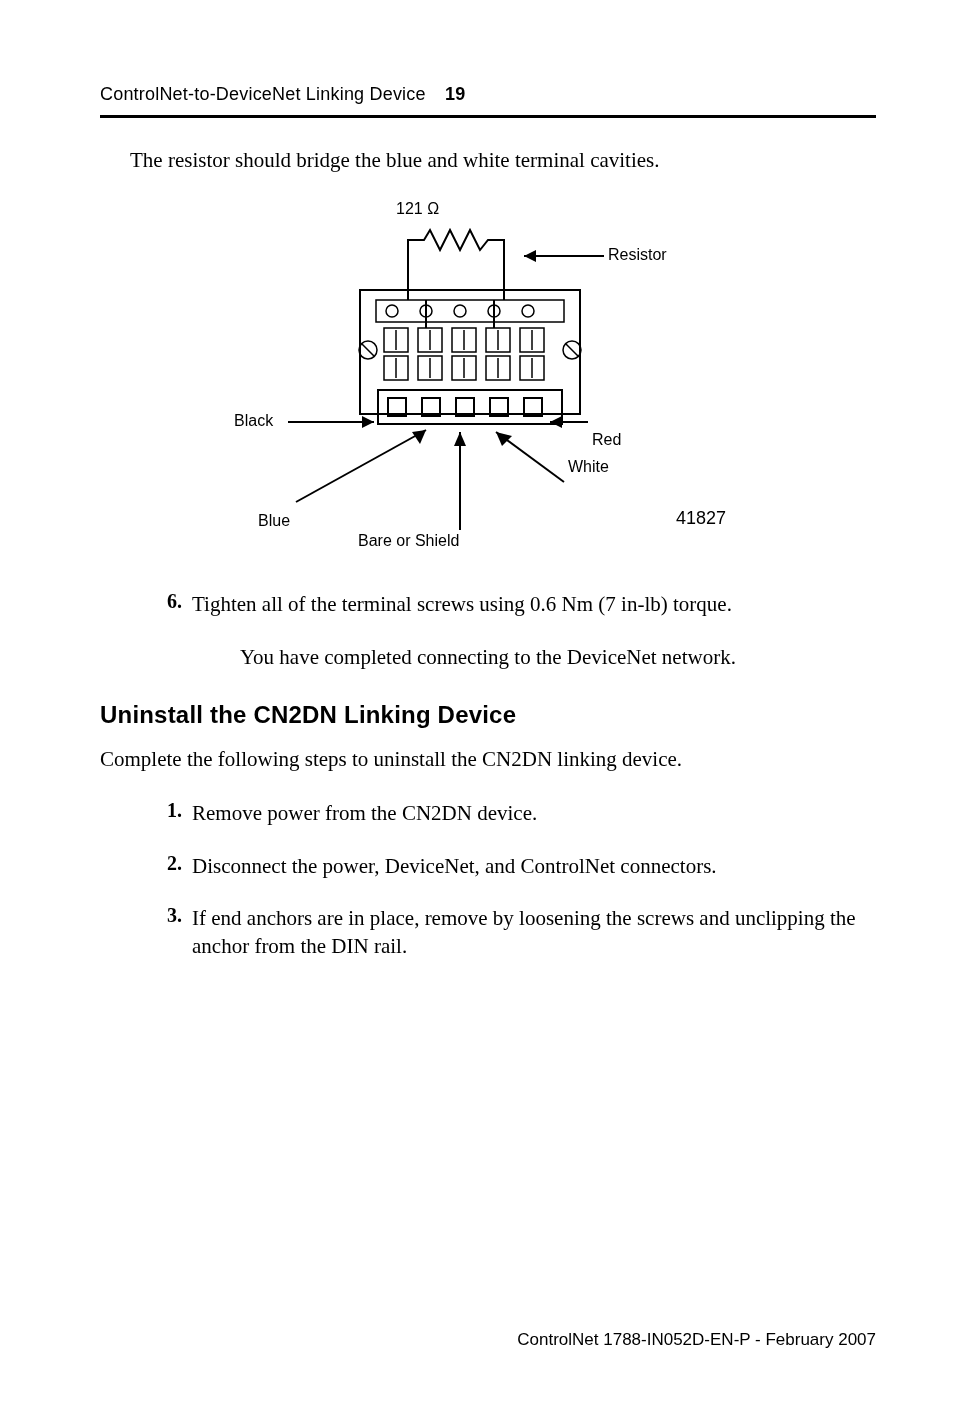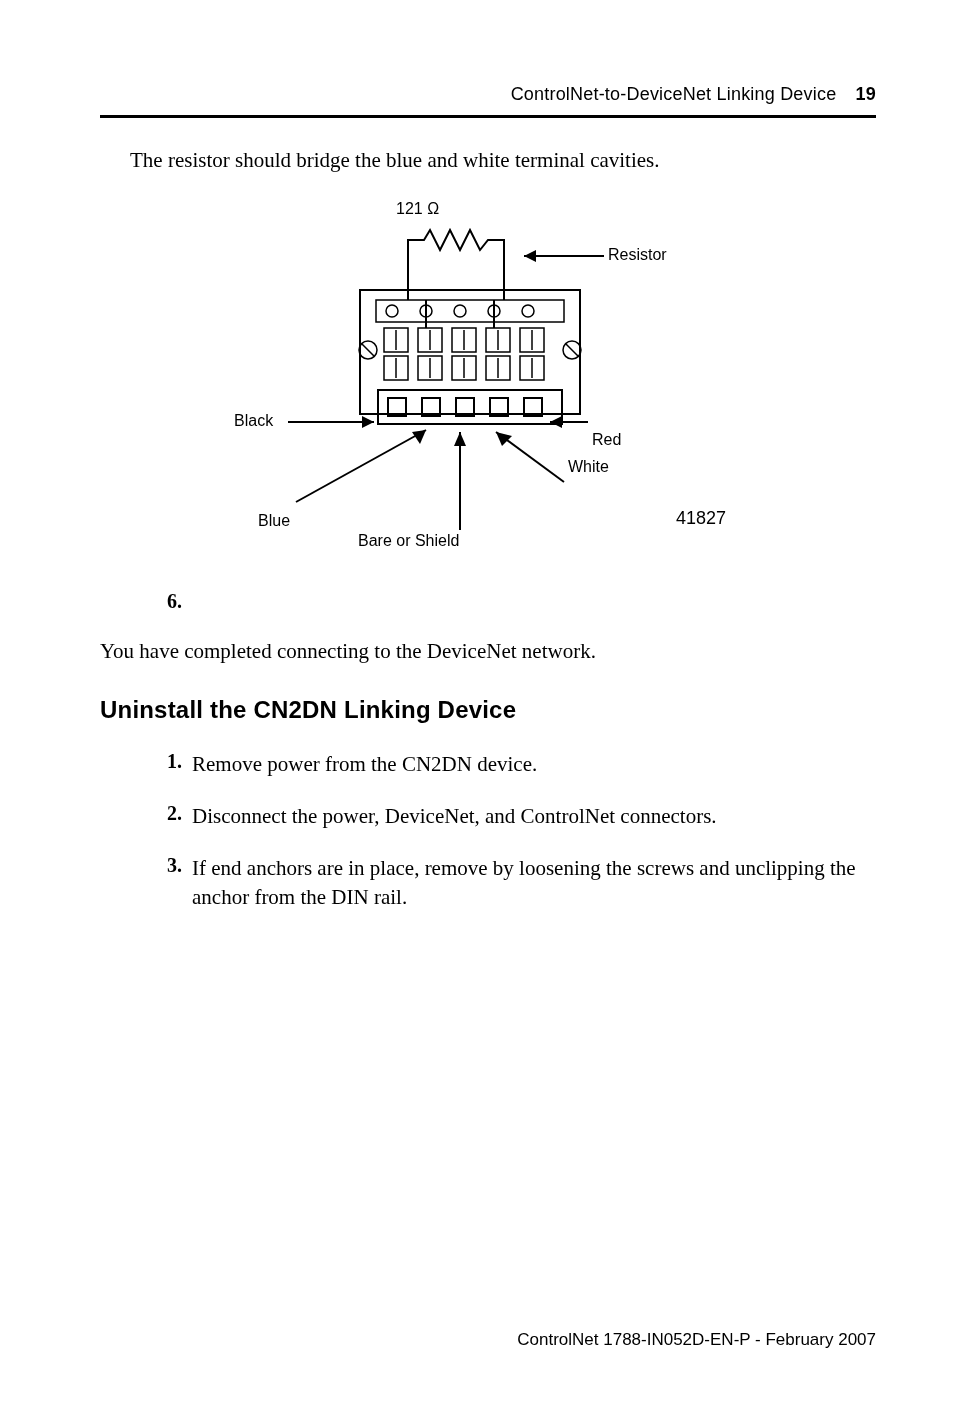--- a/index.html
+++ b/index.html
@@ -1,29 +1,29 @@
 <!DOCTYPE html>
 <html><head>
 <meta charset="utf-8">
 <style>
   * { margin: 0; padding: 0; box-sizing: border-box; }
   html, body { width: 954px; height: 1406px; background: #fff; font-family: Georgia, 'Times New Roman', serif; color: #000; }
   .page { padding: 84px 78px 40px 100px; height: 100%; position: relative; }
-  .running-head { font-family: "Helvetica Neue", Arial, sans-serif; font-size: 18px; text-align: right; letter-spacing: .2px; }
+  .running-head { font-family: "Helvetica Neue", Arial, sans-serif; font-size: 18px; letter-spacing: .2px; }
   .running-head .pg { font-weight: 700; margin-left: 14px; }
   .rule { border: 0; border-top: 3px solid #000; margin: 10px 0 28px 0; }
   .body-text { font-size: 21px; line-height: 1.35; margin-left: 30px; margin-right: 8px; }
   .figure { width: 620px; margin: 26px auto 30px auto; position: relative; height: 360px; }
   .fig-label { position: absolute; font-family: "Helvetica Neue", Arial, sans-serif; font-size: 16px; }
   .fig-small { font-size: 18px; }
   .ol { margin: 26px 0 0 56px; }
   .li { display: flex; gap: 10px; margin-bottom: 24px; }
   .li .num { font-weight: 700; font-size: 20px; min-width: 26px; text-align: right; }
   .li .txt { font-size: 21px; line-height: 1.35; }
-  .after-list { font-size: 21px; line-height: 1.35; margin: 6px 0 30px 0; }
+  .after-list { font-size: 21px; line-height: 1.35; margin: 6px 0 30px 0; text-align: center; }
   .h2 { font-family: "Helvetica Neue", Arial, sans-serif; font-weight: 700; font-size: 24px; margin: 26px 0 16px 0; letter-spacing: .2px; }
   .para { font-size: 21px; line-height: 1.35; margin-bottom: 22px; }
   .footer { position: absolute; bottom: 56px; right: 78px; font-family: "Helvetica Neue", Arial, sans-serif; font-size: 17px; }
   svg { display:block; }
 </style>
 </head>
 <body>
 
 <div class="page">
 
@@ -119,27 +119,29 @@
 
         <line x1="282" y1="330" x2="282" y2="232"></line>
         <polygon points="282,232 276,246 288,246" fill="#000" stroke="none"></polygon>
       </g>
     </svg>
   </div>
 
   <div class="ol">
     <div class="li">
       <div class="num">6.</div>
+      <div class="txt">Tighten all of the terminal screws using 0.6 Nm (7 in-lb) torque.</div>
     </div>
   </div>
 
   <p class="after-list">You have completed connecting to the DeviceNet network.</p>
 
   <h2 class="h2">Uninstall the CN2DN Linking Device</h2>
 
+  <p class="para">Complete the following steps to uninstall the CN2DN linking device.</p>
 
   <div class="ol">
     <div class="li">
       <div class="num">1.</div>
       <div class="txt">Remove power from the CN2DN device.</div>
     </div>
     <div class="li">
       <div class="num">2.</div>
       <div class="txt">Disconnect the power, DeviceNet, and ControlNet connectors.</div>
     </div>

